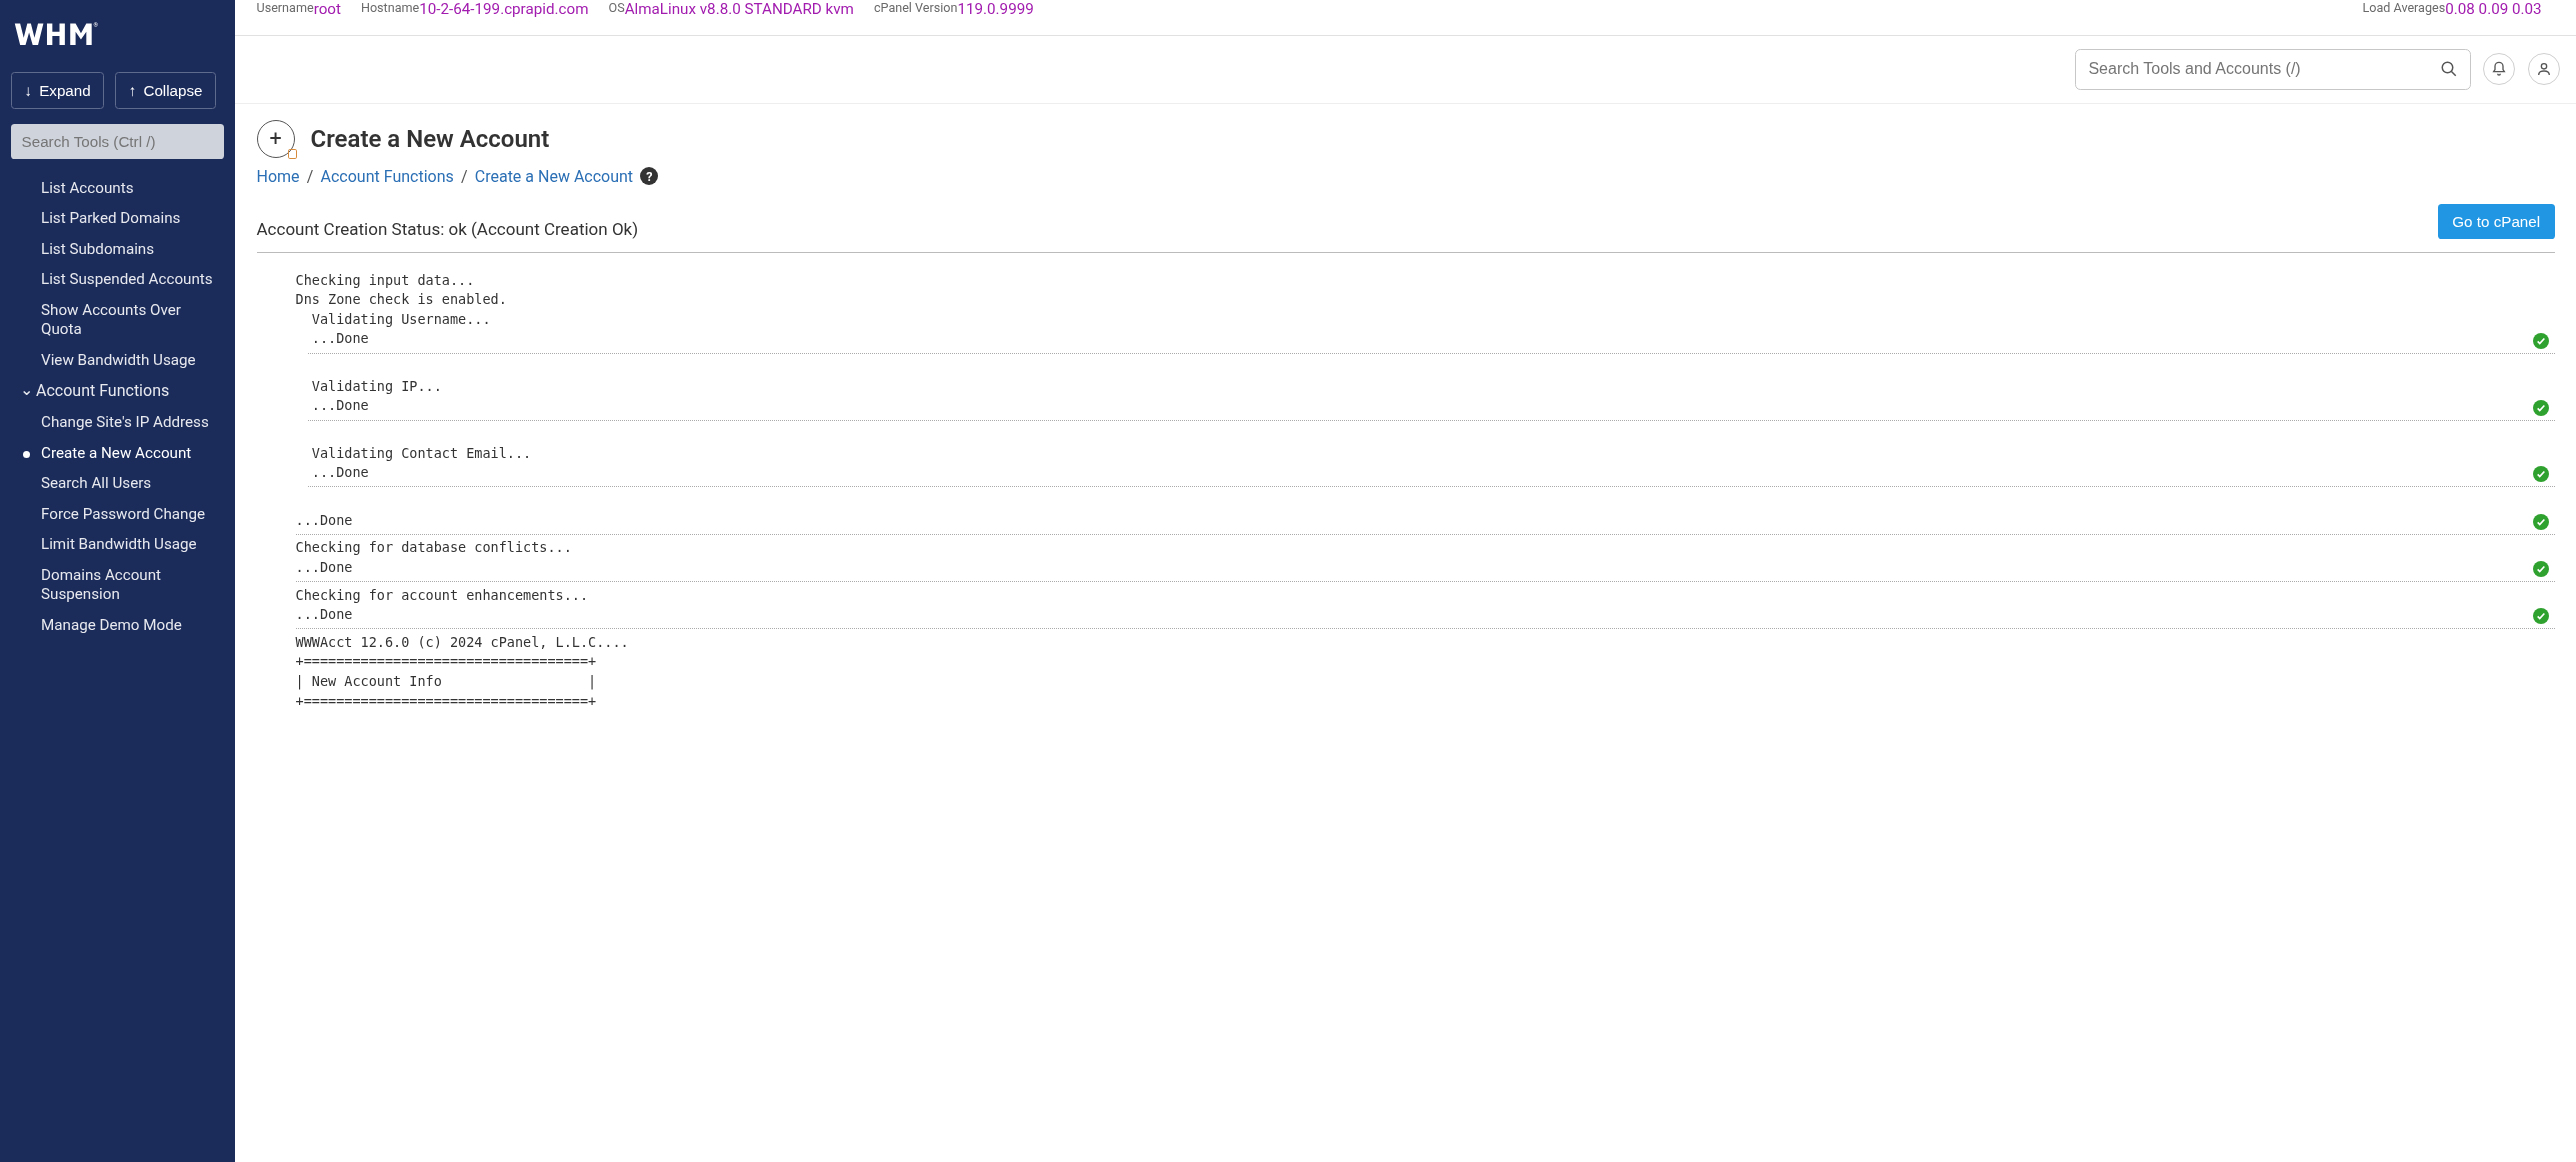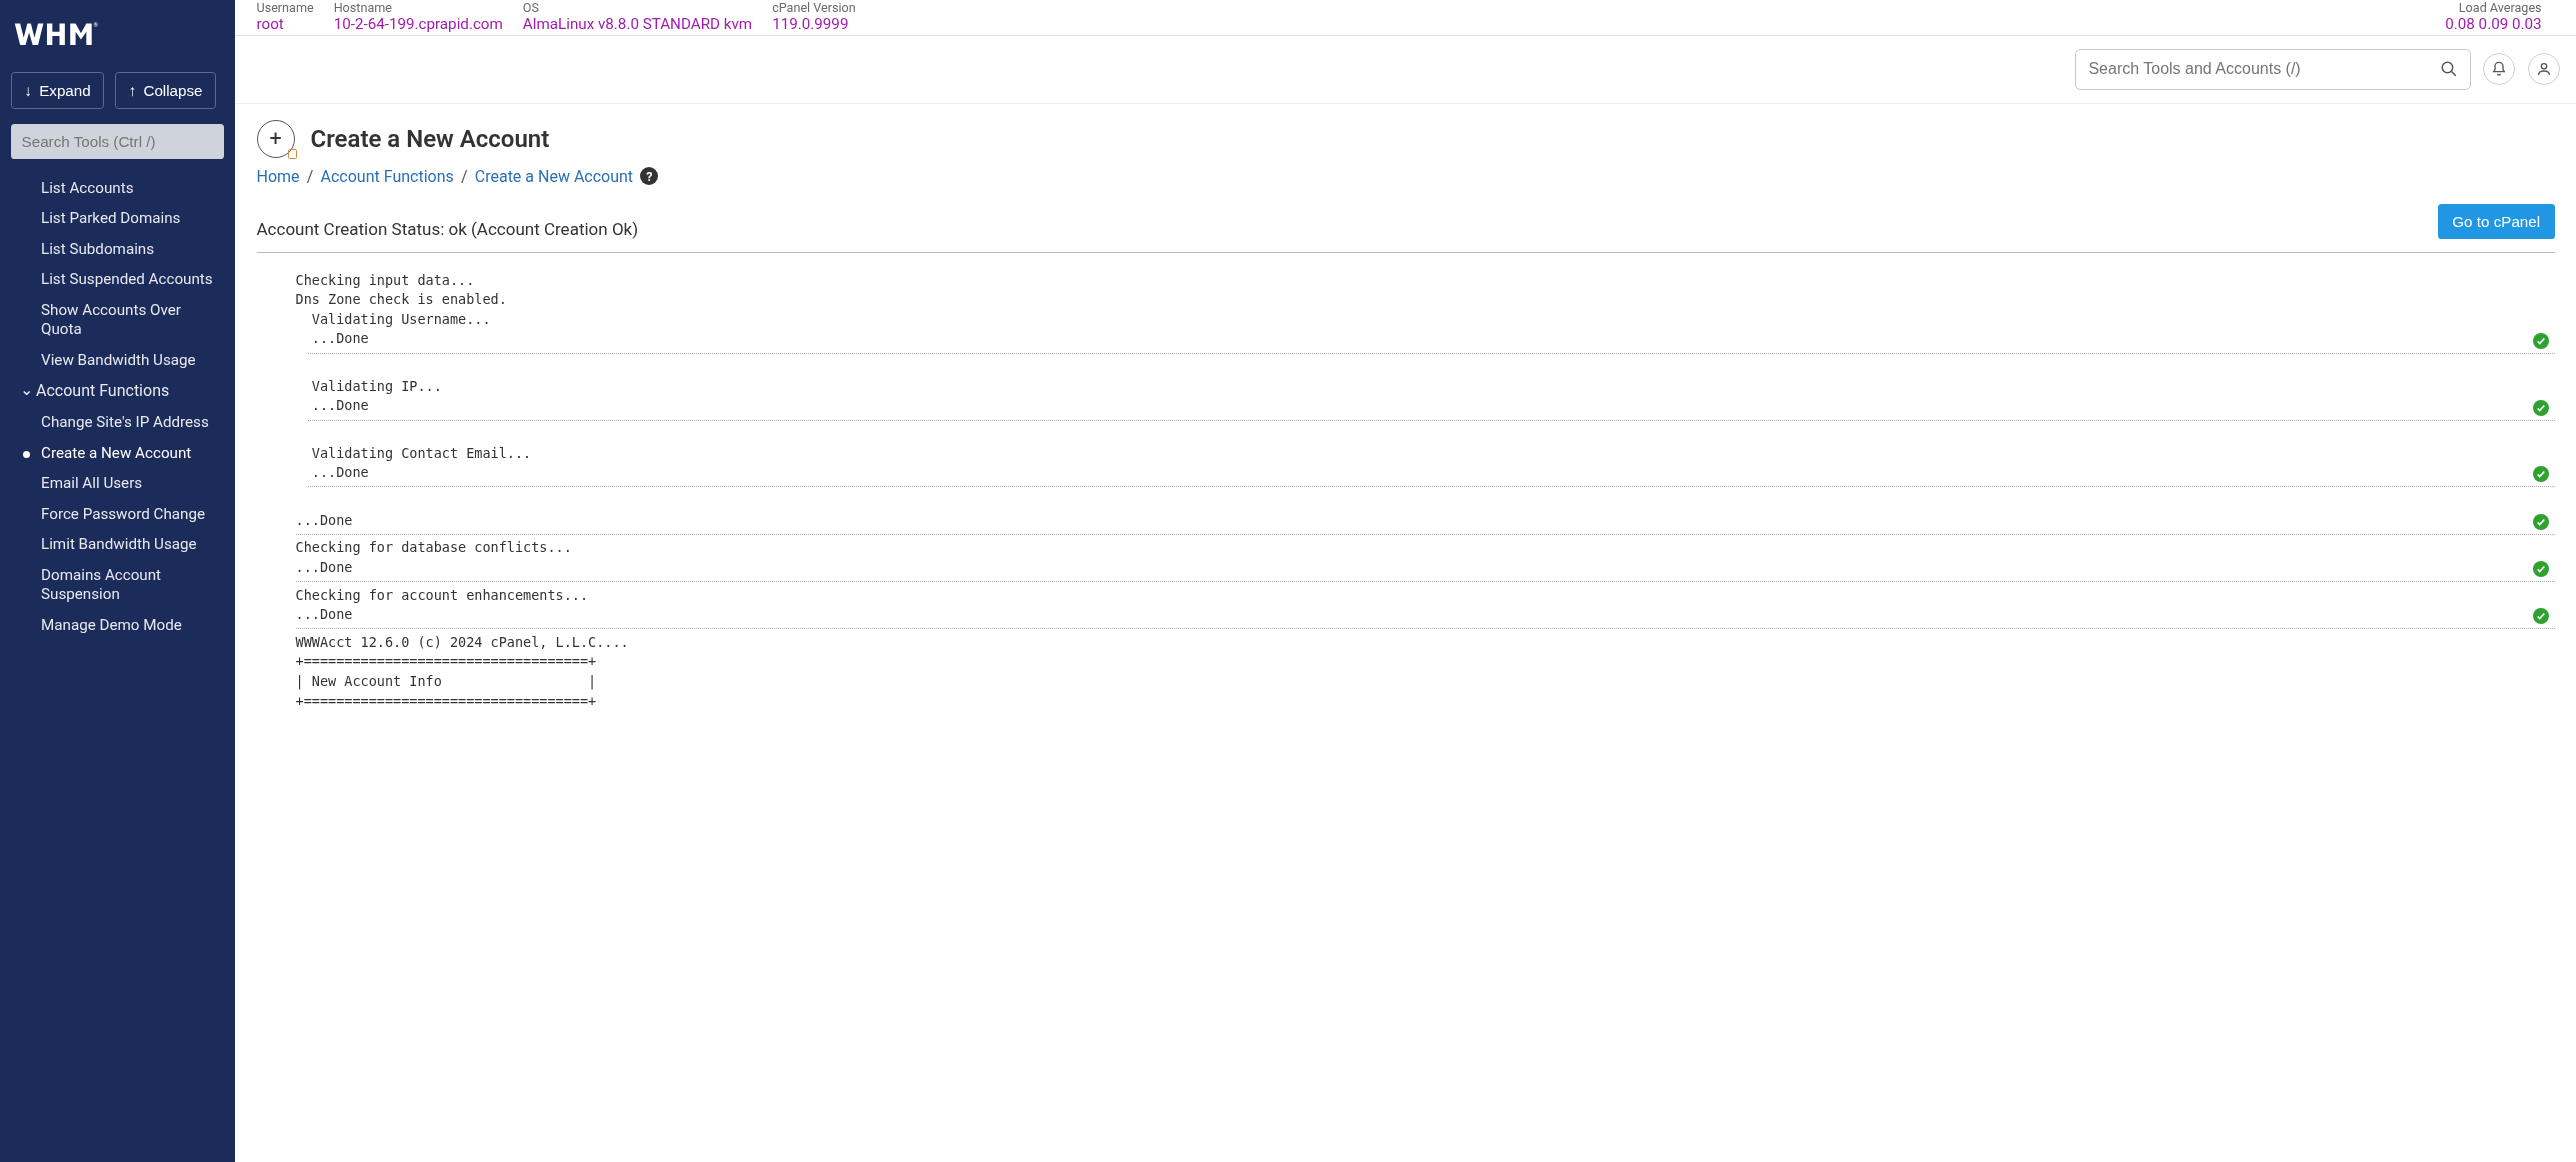--- a/index.html
+++ b/index.html
@@ -12,21 +12,21 @@
   .side-search { margin: 7.2px 10.8px; }
   .side-search input { width: 100%; padding: 9px 10.8px; font-size: 15.2px; border: none; border-radius: 3.6px; background: #cfd3dc; color: #1b2b5a; }
   .side-nav { list-style: none; padding: 7.2px 0; }
   .side-nav li { padding: 5.4px 10.8px 5.4px 41px; font-size: 15.2px; color: #e7e9ef; cursor: pointer; position: relative; line-height: 1.3; }
   .side-nav li.cat { padding-left: 36px; font-size: 16px; }
   .side-nav li.cat::before { content: "\2304"; position: absolute; left: 20px; top: 3.6px; font-size: 16px; }
   .side-nav li.active { color: #fff; }
   .side-nav li.active::before { content: ""; position: absolute; left: 23px; top: 12.6px; width: 7.2px; height: 7.2px; background: #fff; border-radius: 50%; }
   .main { margin-left: 235px; }
   .topbar { display: flex; padding: 0 14.4px 0 21.5px; border-bottom: 0.9px solid #e1e1e1; height: 36px; font-size: 13.5px; color: #555; align-items: flex-start; }
-  .tb-group { display: flex; flex-direction: column; margin-right: 20px; padding-top: 0;}
+  .tb-group { display: flex; flex-direction: row; margin-right: 20px; padding-top: 0;}
   .tb-label { font-size: 12.6px; color: #6a6a6a; }
   .tb-value { font-size: 15.2px; color: #a21caf; }
   .tb-spacer { flex: 1; }
   .tb-load { text-align: right; }
   .toolsbar { display: flex; align-items: center; padding: 12.6px 16px; gap: 12.6px; border-bottom: 0.9px solid #eee; }
   .tools-spacer { flex: 1; }
   .search-wrap { position: relative; }
   .search-input { width: 396px; padding: 10.8px 39px 10.8px 12.6px; font-size: 16px; border: 0.9px solid #c7c7c7; border-radius: 5.4px; }
   .search-icon-svg { position: absolute; right: 12.6px; top: 50%; transform: translateY(-50%); width: 18px; height: 18px; }
   .icon-circle { width: 32px; height: 32px; border: 0.9px solid #cfcfcf; border-radius: 50%; display: inline-flex; align-items: center; justify-content: center; cursor: pointer; color: #555; }
@@ -79,21 +79,21 @@
   <ul class="side-nav">
     <li>List Accounts</li>
     <li>List Parked Domains</li>
     <li>List Subdomains</li>
     <li>List Suspended Accounts</li>
     <li>Show Accounts Over Quota</li>
     <li>View Bandwidth Usage</li>
     <li class="cat">Account Functions</li>
     <li>Change Site's IP Address</li>
     <li class="active">Create a New Account</li>
-    <li>Email All Users</li>
+    <li>Search All Users</li>
     <li>Force Password Change</li>
     <li>Limit Bandwidth Usage</li>
     <li>Domains Account Suspension</li>
     <li>Manage Demo Mode</li>
   </ul>
 </aside>
 
 <div class="main">
   <div class="topbar">
     <div class="tb-group">

